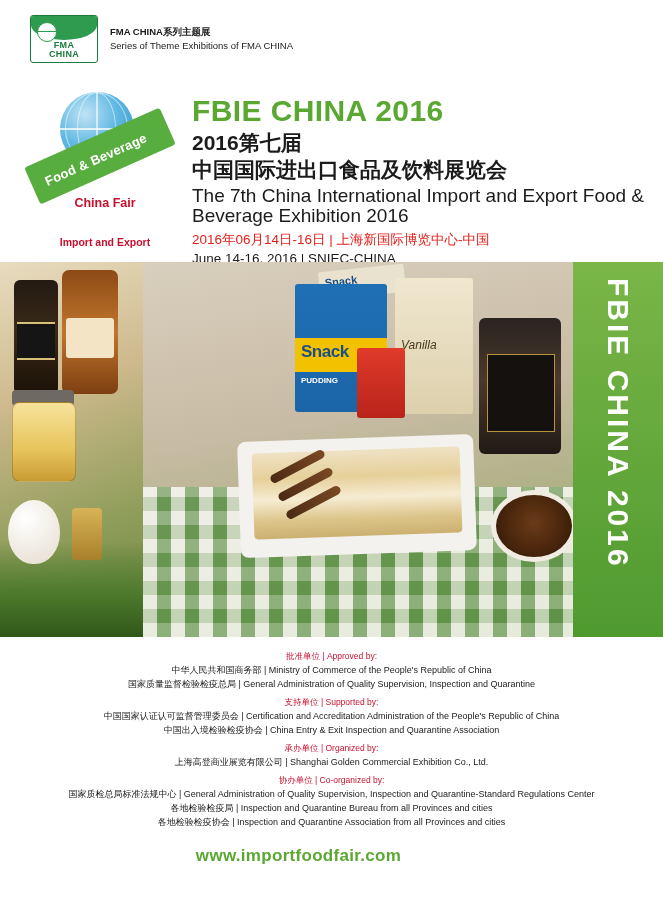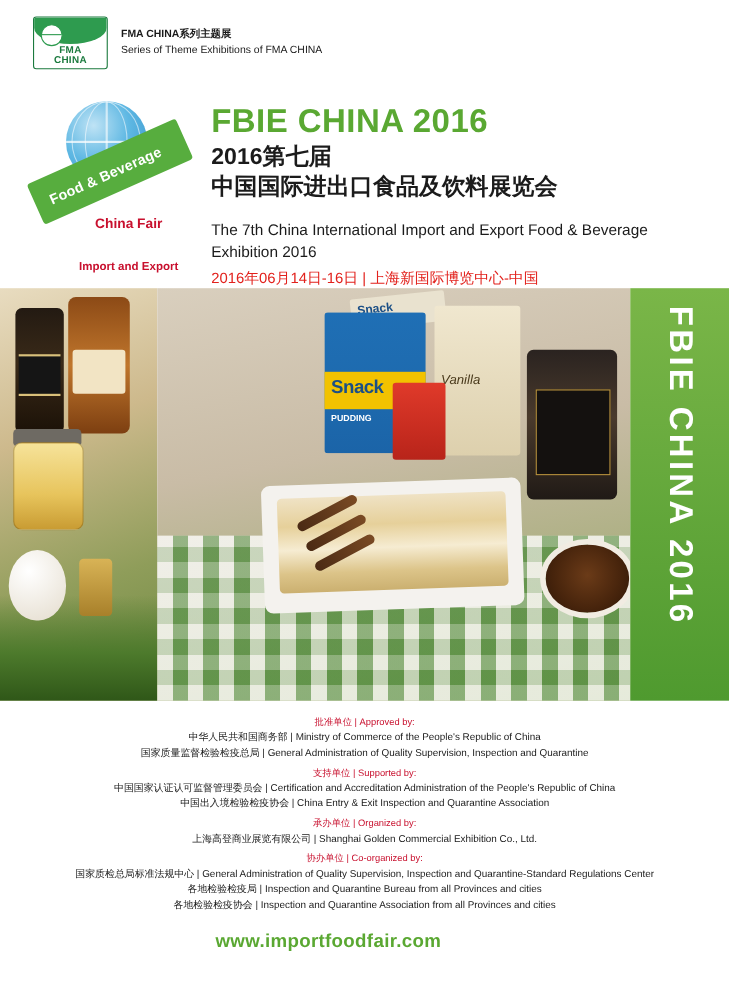--- a/index.html
+++ b/index.html
@@ -153,21 +153,21 @@
   .badge .globe-ring1, .badge .globe-ring2 {
     position: absolute;
     border: 1.5px solid rgba(255,255,255,.55);
     border-radius: 50%;
     top: 0;
   }
   .badge .globe-ring1 { left: 17px; width: 37px; height: 71px; }
   .badge .globe-ring2 { left: 5px; width: 61px; height: 71px; }
   .badge .cn-line {
     position: absolute;
-    left: 12px;
+    left: 0;
     top: 112px;
     width: 158px;
     text-align: center;
     font-size: 12.5px;
     font-weight: bold;
     color: #c8102e;
     line-height: 15px;
   }
   .badge .cn-line .en {
     font-size: 10.5px;
@@ -195,24 +195,24 @@
     line-height: 27px;
     margin-top: 1px;
   }
   .t-cn2 {
     font-size: 21px;
     font-weight: bold;
     color: #1b1b1b;
     line-height: 27px;
   }
   .t-en {
-    font-size: 14px;
+    font-size: 19px;
     color: #1b1b1b;
     line-height: 20px;
-    margin-top: 16px;
+    margin-top: 3px;
   }
   .t-date-cn {
     font-size: 13.5px;
     color: #e2211c;
     line-height: 20px;
     margin-top: 4px;
   }
   .t-date-en {
     font-size: 13.5px;
     color: #1b1b1b;

